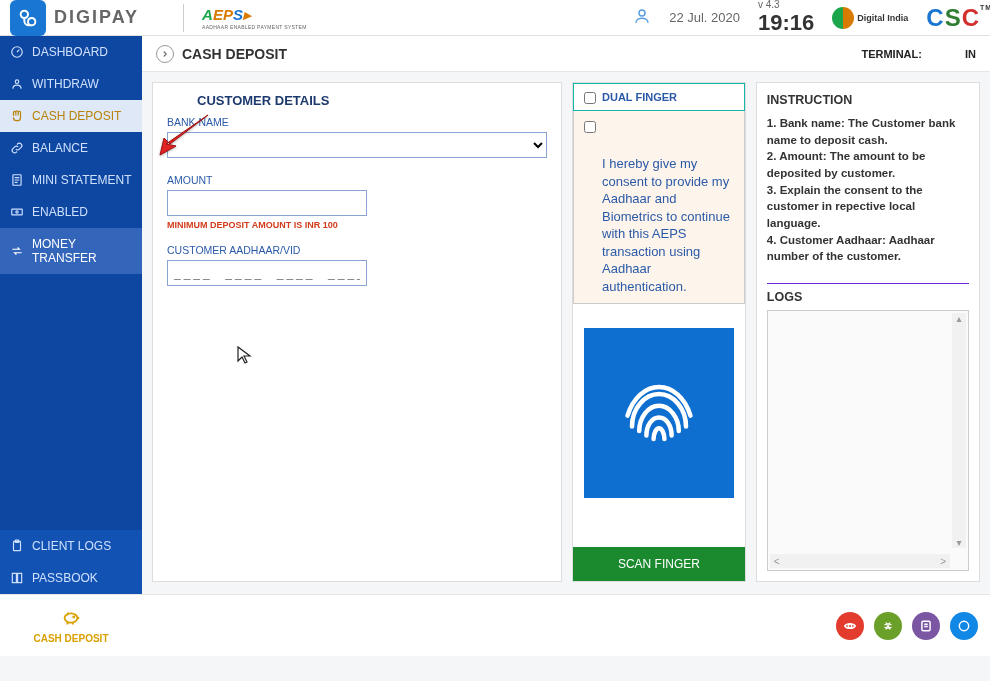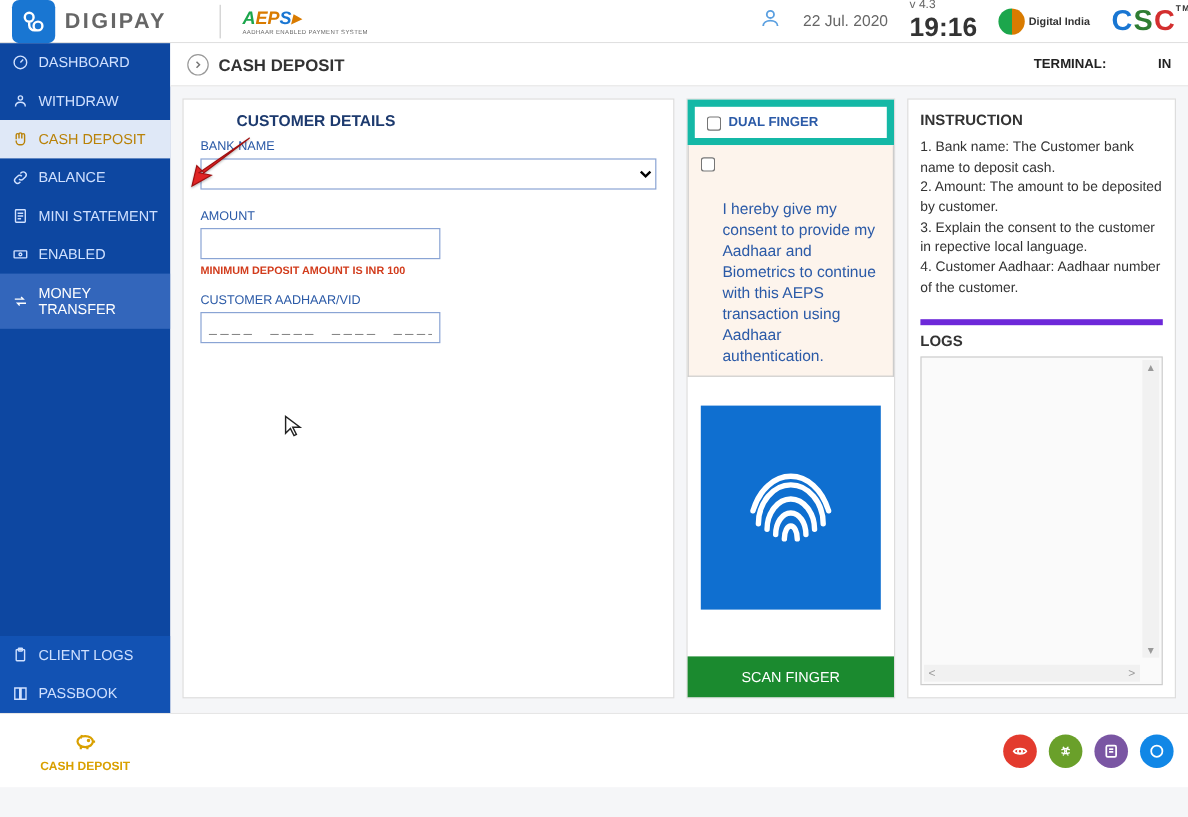--- a/index.html
+++ b/index.html
@@ -61,32 +61,32 @@
 
   .section-title { font-size: 13px; font-weight: bold; color: #1d3a6e; margin-bottom: 0; }
   .field-label { font-size: 10.5px; color: #2b5aa7; margin-bottom: 4px; margin-top: 8px; display:block; }
   select.fld, input.fld { border:1px solid #8aa4d4; height:26px; font-size:12px; padding:2px 6px; background:#fff; }
   .bank-select { width: 380px; }
   .amount-input { width: 200px; }
   .aadhaar-input { width: 200px; letter-spacing: 3px; color:#1d3a6e; border-bottom:1px solid #1d3a6e; }
   .hint { font-size: 9px; color: #d23c1c; font-weight:bold; margin-top:4px; }
 
   
-  .dual-row { border:6px solid #14b8a6; padding:6px 10px; display:flex; align-items:center; gap:6px; font-size:11px; font-weight:bold; color:#2b5aa7; }
+  .dual-row { border:1px solid #14b8a6; padding:6px 10px; display:flex; align-items:center; gap:6px; font-size:11px; font-weight:bold; color:#2b5aa7; }
   .consent-row { border:1px solid #ccc; border-top:none; padding:8px 10px; display:flex; gap:6px; background:#fdf4ec; }
   .consent-row label { font-size:13px; color:#2b5aa7; line-height:1.35;margin-top:36px; }
   .chk { width:12px; height:12px; flex-shrink:0; margin-top:2px; }
   .fp-box { margin: 24px auto; width:150px; height:170px; background:#0f6fd0; display:flex; align-items:center; justify-content:center; }
   .fp-box svg { stroke:#fff; fill:none; stroke-width:5; stroke-linecap:round; }
   .scan-btn { margin-top:auto; background:#1b8a2f; color:#fff; text-align:center; padding:10px 0; font-size:12px; cursor:pointer; }
 
   
   .instr-title { font-size:12.5px; font-weight:bold; color:#333; margin-bottom:8px; }
   .instr-body { font-size:11.5px; color:#333; line-height:1.45; }
-  .logs-title { font-size:12.5px; font-weight:bold; color:#333; margin-top:18px; border-top:5px solid #6d28d9; padding-top:6px; }
+  .logs-title { font-size:12.5px; font-weight:bold; color:#333; margin-top:18px; border-top:1px solid #6d28d9; padding-top:6px; }
   .logs-box { flex:1; border:1px solid #ccc; margin-top:6px; background:#fafafa; position:relative; min-height:90px; }
   .logs-box .vscroll { position:absolute; right:2px; top:2px; bottom:22px; width:14px; background:#f1f1f1; display:flex; flex-direction:column; justify-content:space-between; align-items:center; font-size:10px; color:#999; }
   .logs-box .hscroll { position:absolute; left:2px; right:18px; bottom:2px; height:14px; background:#f1f1f1; display:flex; justify-content:space-between; align-items:center; font-size:10px; color:#999; padding:0 4px; }
 
   
   .bottom { height: 62px; background:#fff; display:flex; align-items:center; padding: 0 12px; border-top:1px solid #e6e6e6; }
   .bot-left { display:flex; flex-direction:column; align-items:center; gap:2px; color:#d9a000; font-size:10px; font-weight:bold; width:118px; }
   .bot-left .ic svg { stroke:#d9a000; fill:none; stroke-width:2; }
   .bot-mid { display:flex; gap:22px; margin-left:90px; }
   .bot-btn { display:flex; flex-direction:column; align-items:center; gap:3px; font-size:10px; color:#d9534f; cursor:pointer; }
@@ -281,21 +281,21 @@
             <path d="M36 80c0-11 6-20 14-20s14 9 14 20"></path>
             <path d="M44 84c0-7 3-12 6-12s6 5 6 12"></path>
             <path d="M15 58c6-20 20-32 35-32s29 12 35 32"></path>
           </svg>
         </div>
         <div class="scan-btn">SCAN FINGER</div>
       </div>
 
       <div class="panel right-panel">
         <div class="instr-title">INSTRUCTION</div>
-        <div class="instr-body" style="white-space:pre-line;">1. Bank name: The Customer bank name to deposit cash.
+        <div class="instr-body" style="white-space:pre-line;font-weight:bold;">1. Bank name: The Customer bank name to deposit cash.
 2. Amount: The amount to be deposited by customer.
 3. Explain the consent to the customer in repective local language.
 4. Customer Aadhaar: Aadhaar number of the customer.</div>
         <div class="logs-title">LOGS</div>
         <div class="logs-box">
           <div class="vscroll">
               <span>▴</span>
               <span>▾</span>
             </div>
           <div class="hscroll">

